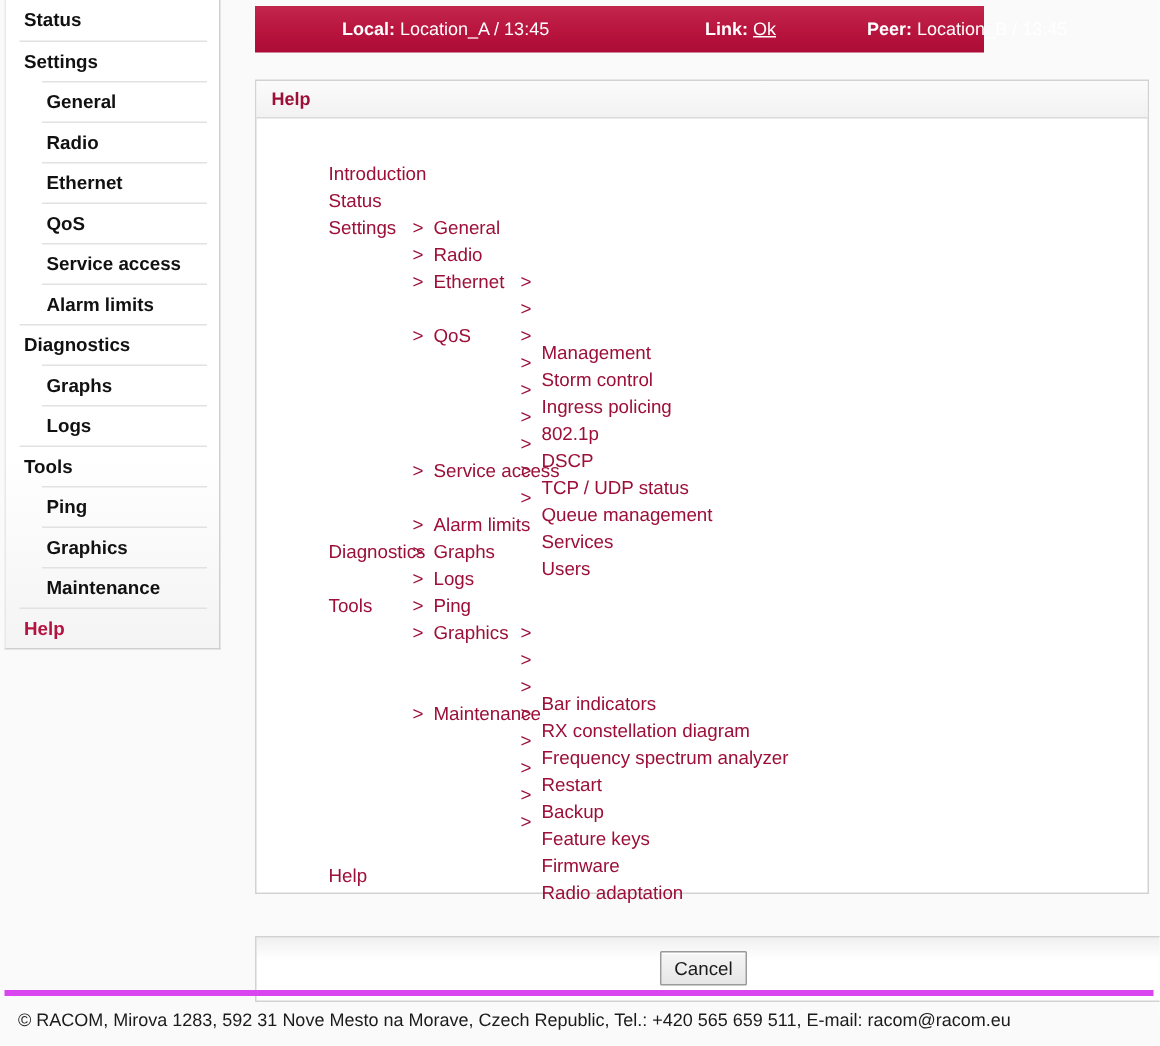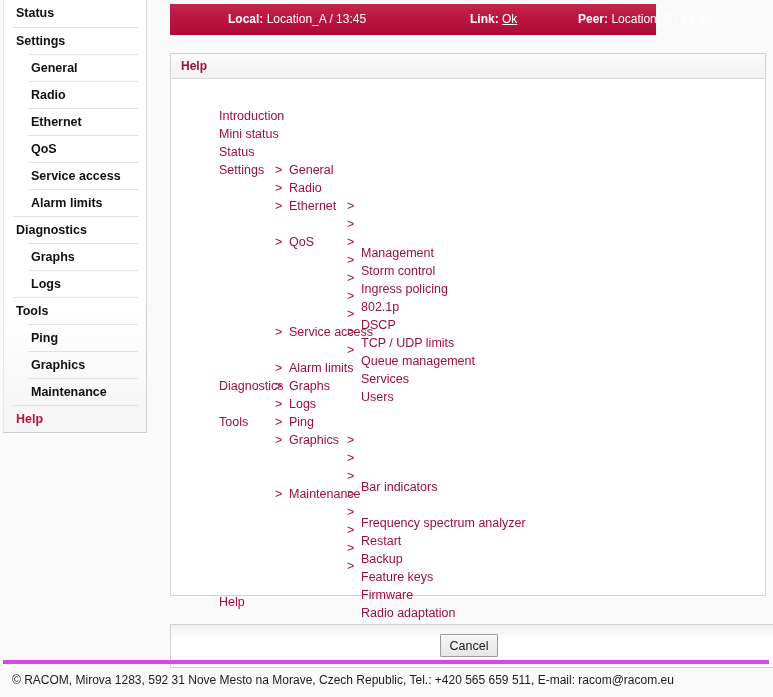--- a/index.html
+++ b/index.html
@@ -289,23 +289,20 @@
   </div>
 
   <section id="panel">
     <div id="panel-header">Help</div>
     <div id="panel-body">
       <div id="help-tree">
           <div class="tree-row">
             <span class="tree-cell tree-link c0">Introduction</span>
           </div>
           <div class="tree-row">
-            <span class="tree-cell tree-link c0">Mini status</span>
-          </div>
-          <div class="tree-row">
             <span class="tree-cell tree-link c0">Status</span>
           </div>
           <div class="tree-row">
             <span class="tree-cell tree-link c0">Settings</span>
             <span class="tree-cell tree-sep s1">&gt;</span>
             <span class="tree-cell tree-link c1">General</span>
           </div>
           <div class="tree-row">
             <span class="tree-cell tree-sep s1">&gt;</span>
             <span class="tree-cell tree-link c1">Radio</span>
@@ -329,21 +326,21 @@
           <div class="tree-row">
             <span class="tree-cell tree-sep s2">&gt;</span>
             <span class="tree-cell tree-link c2">802.1p</span>
           </div>
           <div class="tree-row">
             <span class="tree-cell tree-sep s2">&gt;</span>
             <span class="tree-cell tree-link c2">DSCP</span>
           </div>
           <div class="tree-row">
             <span class="tree-cell tree-sep s2">&gt;</span>
-            <span class="tree-cell tree-link c2">TCP / UDP limits</span>
+            <span class="tree-cell tree-link c2">TCP / UDP status</span>
           </div>
           <div class="tree-row">
             <span class="tree-cell tree-sep s2">&gt;</span>
             <span class="tree-cell tree-link c2">Queue management</span>
           </div>
           <div class="tree-row">
             <span class="tree-cell tree-sep s1">&gt;</span>
             <span class="tree-cell tree-link c1">Service access</span>
             <span class="tree-cell tree-sep s2">&gt;</span>
             <span class="tree-cell tree-link c2">Services</span>
@@ -371,20 +368,21 @@
             <span class="tree-cell tree-link c1">Ping</span>
           </div>
           <div class="tree-row">
             <span class="tree-cell tree-sep s1">&gt;</span>
             <span class="tree-cell tree-link c1">Graphics</span>
             <span class="tree-cell tree-sep s2">&gt;</span>
             <span class="tree-cell tree-link c2">Bar indicators</span>
           </div>
           <div class="tree-row">
             <span class="tree-cell tree-sep s2">&gt;</span>
+            <span class="tree-cell tree-link c2">RX constellation diagram</span>
           </div>
           <div class="tree-row">
             <span class="tree-cell tree-sep s2">&gt;</span>
             <span class="tree-cell tree-link c2">Frequency spectrum analyzer</span>
           </div>
           <div class="tree-row">
             <span class="tree-cell tree-sep s1">&gt;</span>
             <span class="tree-cell tree-link c1">Maintenance</span>
             <span class="tree-cell tree-sep s2">&gt;</span>
             <span class="tree-cell tree-link c2">Restart</span>

